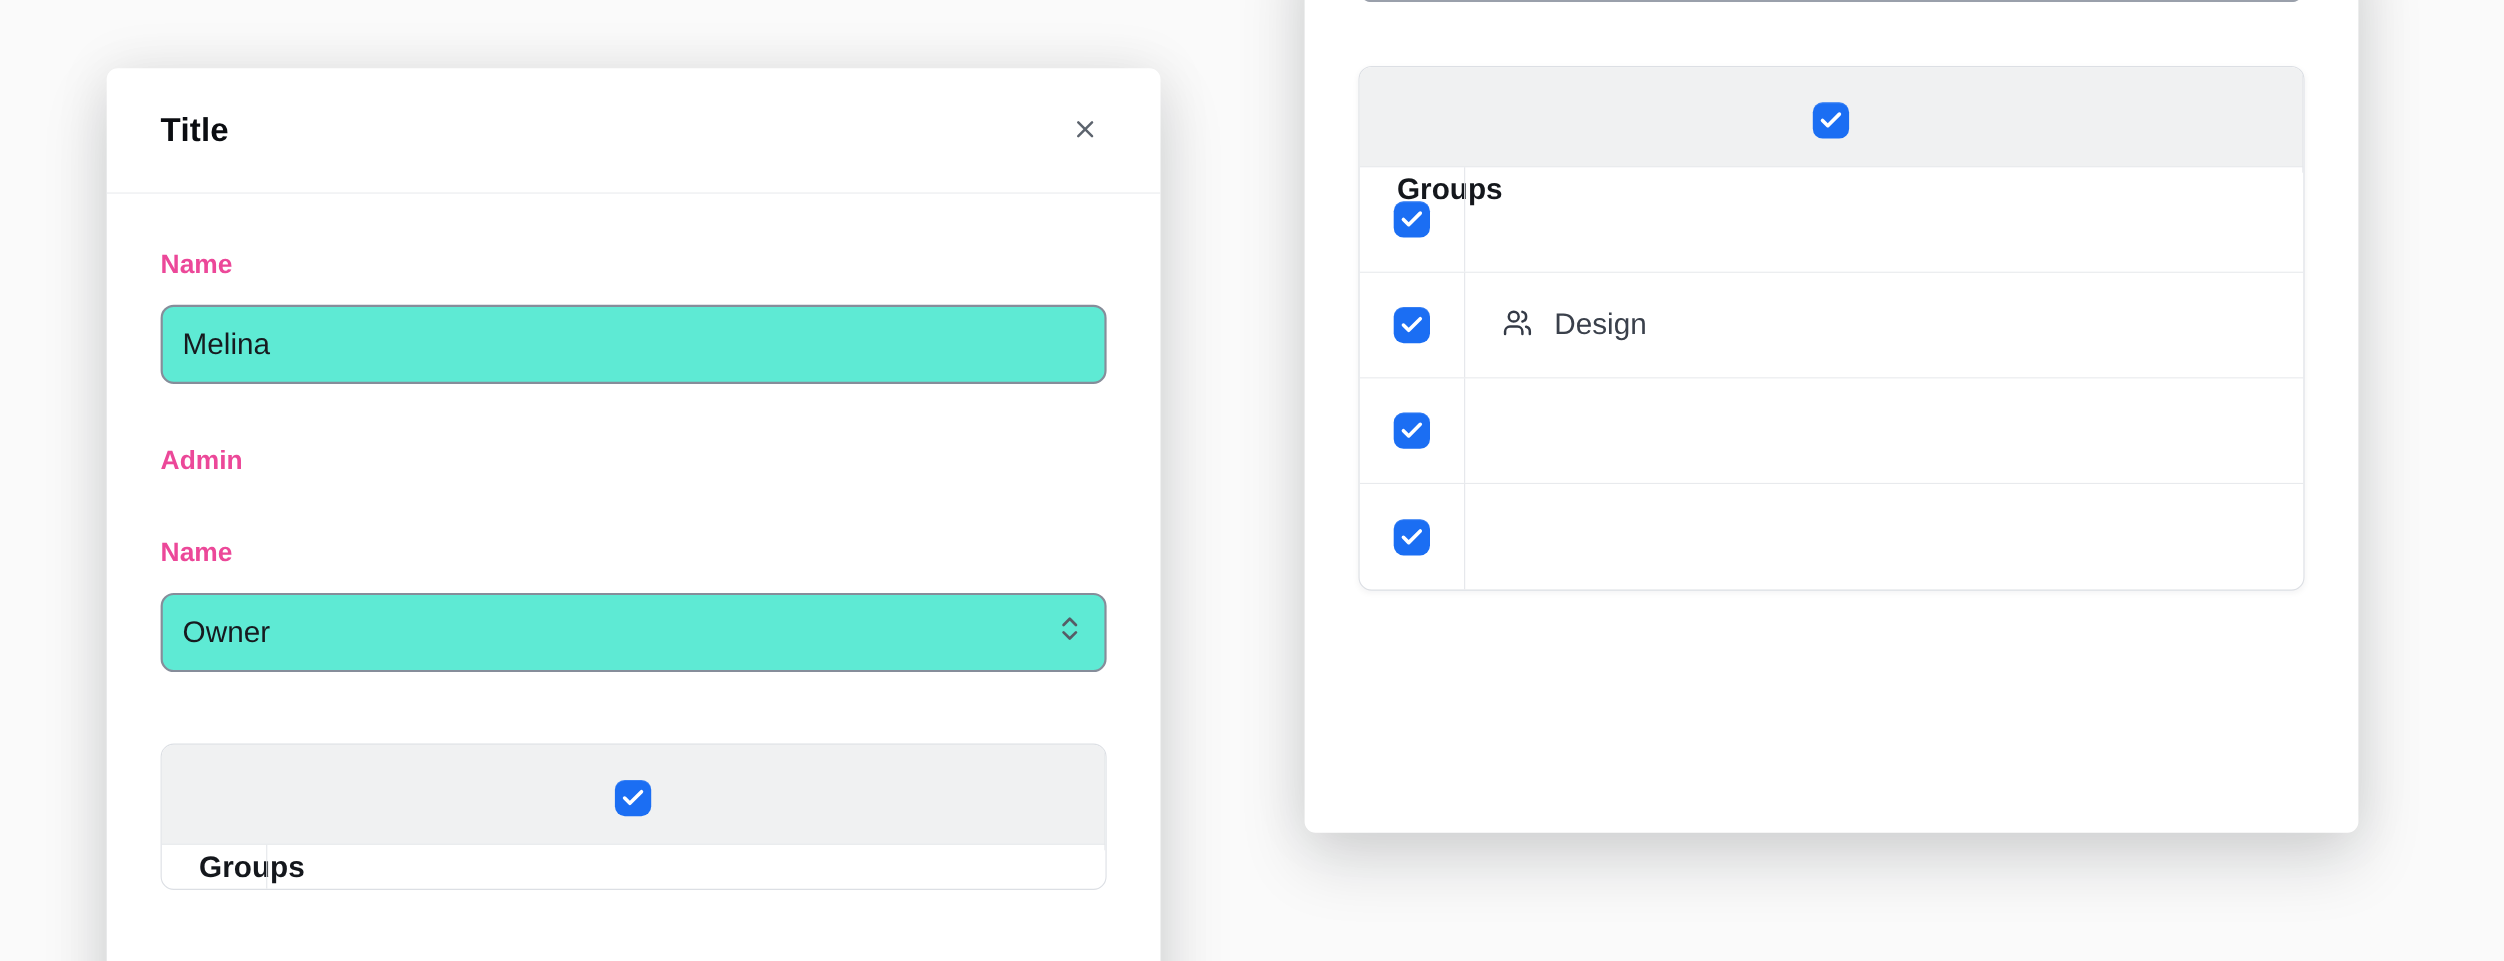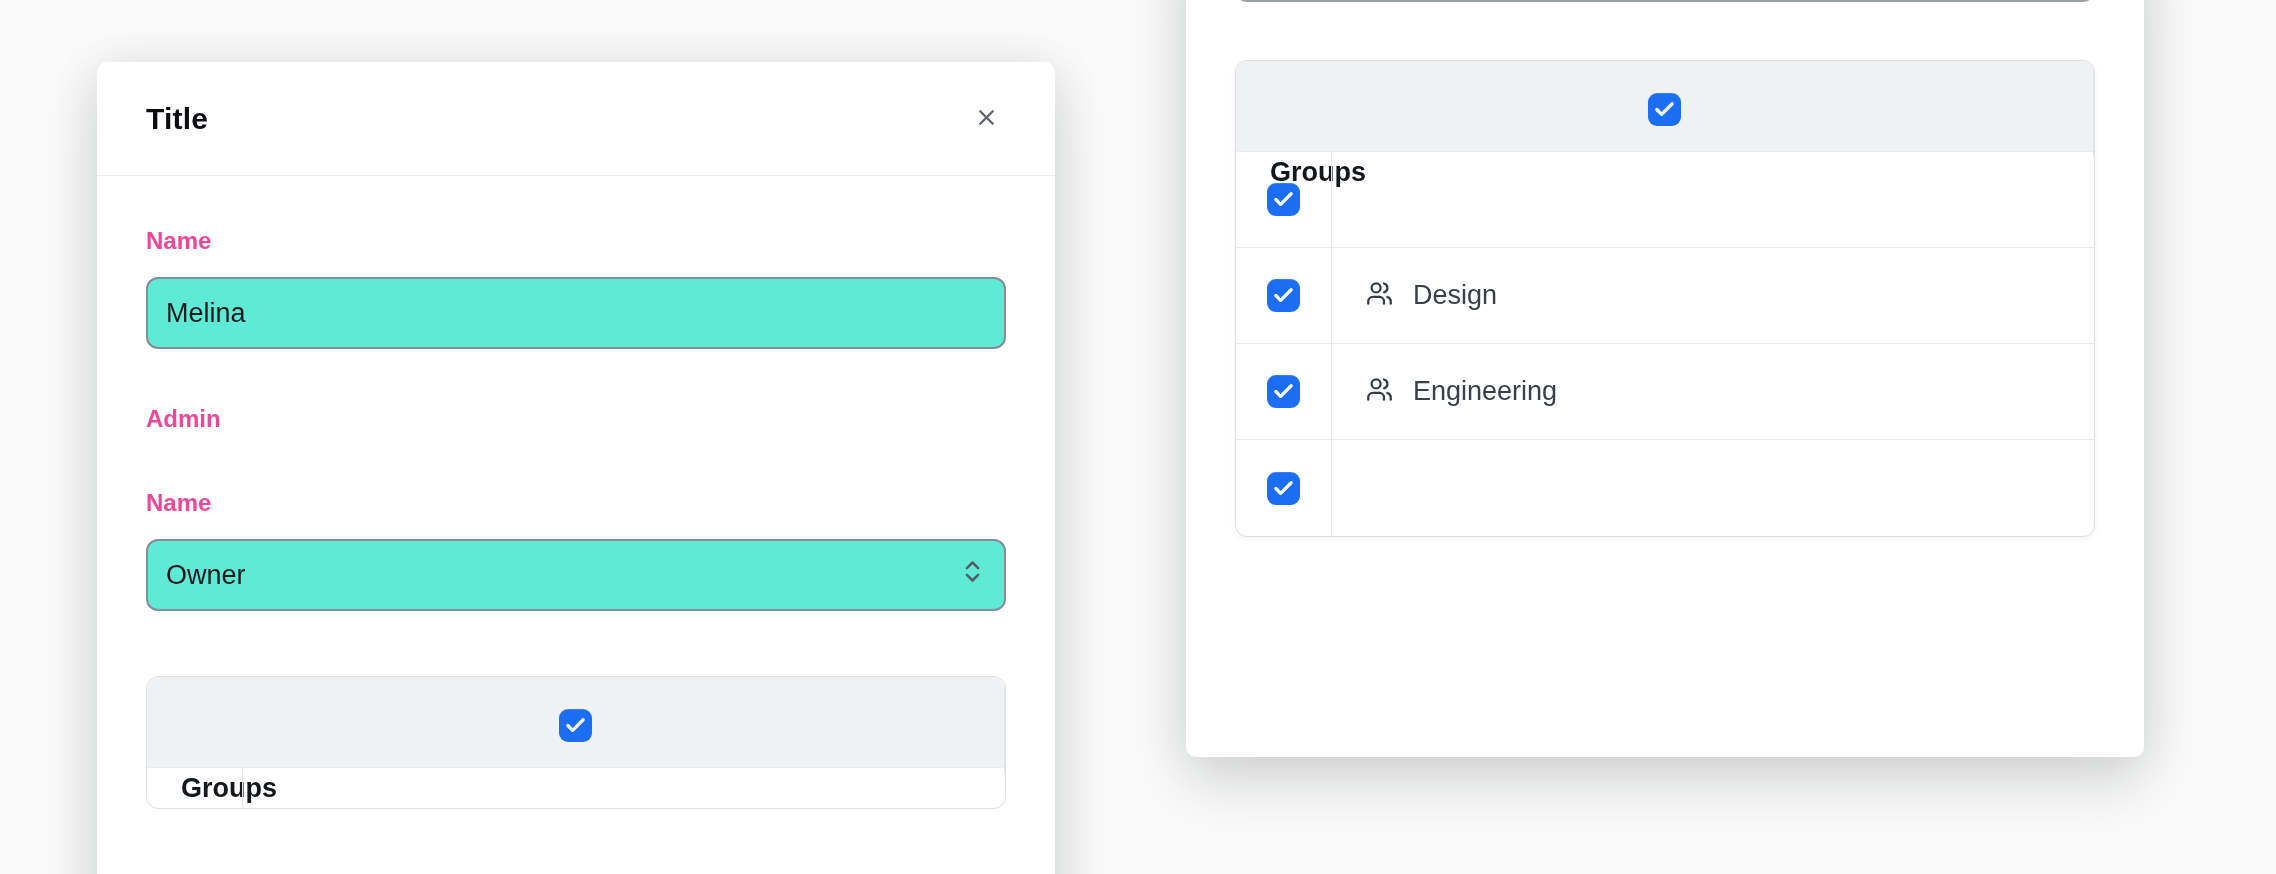--- a/index.html
+++ b/index.html
@@ -249,31 +249,20 @@
   <div class="g-row">
     <div class="check-cell">
       <span class="checkbox">
         <span>
           <svg width="23" height="23" viewBox="0 0 24 24" fill="none" stroke="#ffffff" stroke-width="3.4" stroke-linecap="round" stroke-linejoin="round">
                     <polyline points="20 6 9 17 4 12"></polyline>
                   </svg>
         </span>
       </span>
     </div>
-    <div class="label-cell">
-      <span class="users-icon">
-        <svg width="27" height="27" viewBox="0 0 24 24" fill="none" stroke="currentColor" stroke-width="2" stroke-linecap="round" stroke-linejoin="round">
-                  <path d="M16 21v-2a4 4 0 0 0-4-4H6a4 4 0 0 0-4 4v2"></path>
-                  <circle cx="9" cy="7" r="4"></circle>
-                  <path d="M22 21v-2a4 4 0 0 0-3-3.87"></path>
-                  <path d="M16 3.13a4 4 0 0 1 0 7.75"></path>
-                </svg>
-      </span>
-      <span class="row-text">Engineering</span>
-    </div>
   </div>
 
   <div class="g-row">
     <div class="check-cell">
       <span class="checkbox">
         <span>
           <svg width="23" height="23" viewBox="0 0 24 24" fill="none" stroke="#ffffff" stroke-width="3.4" stroke-linecap="round" stroke-linejoin="round">
                     <polyline points="20 6 9 17 4 12"></polyline>
                   </svg>
         </span>

